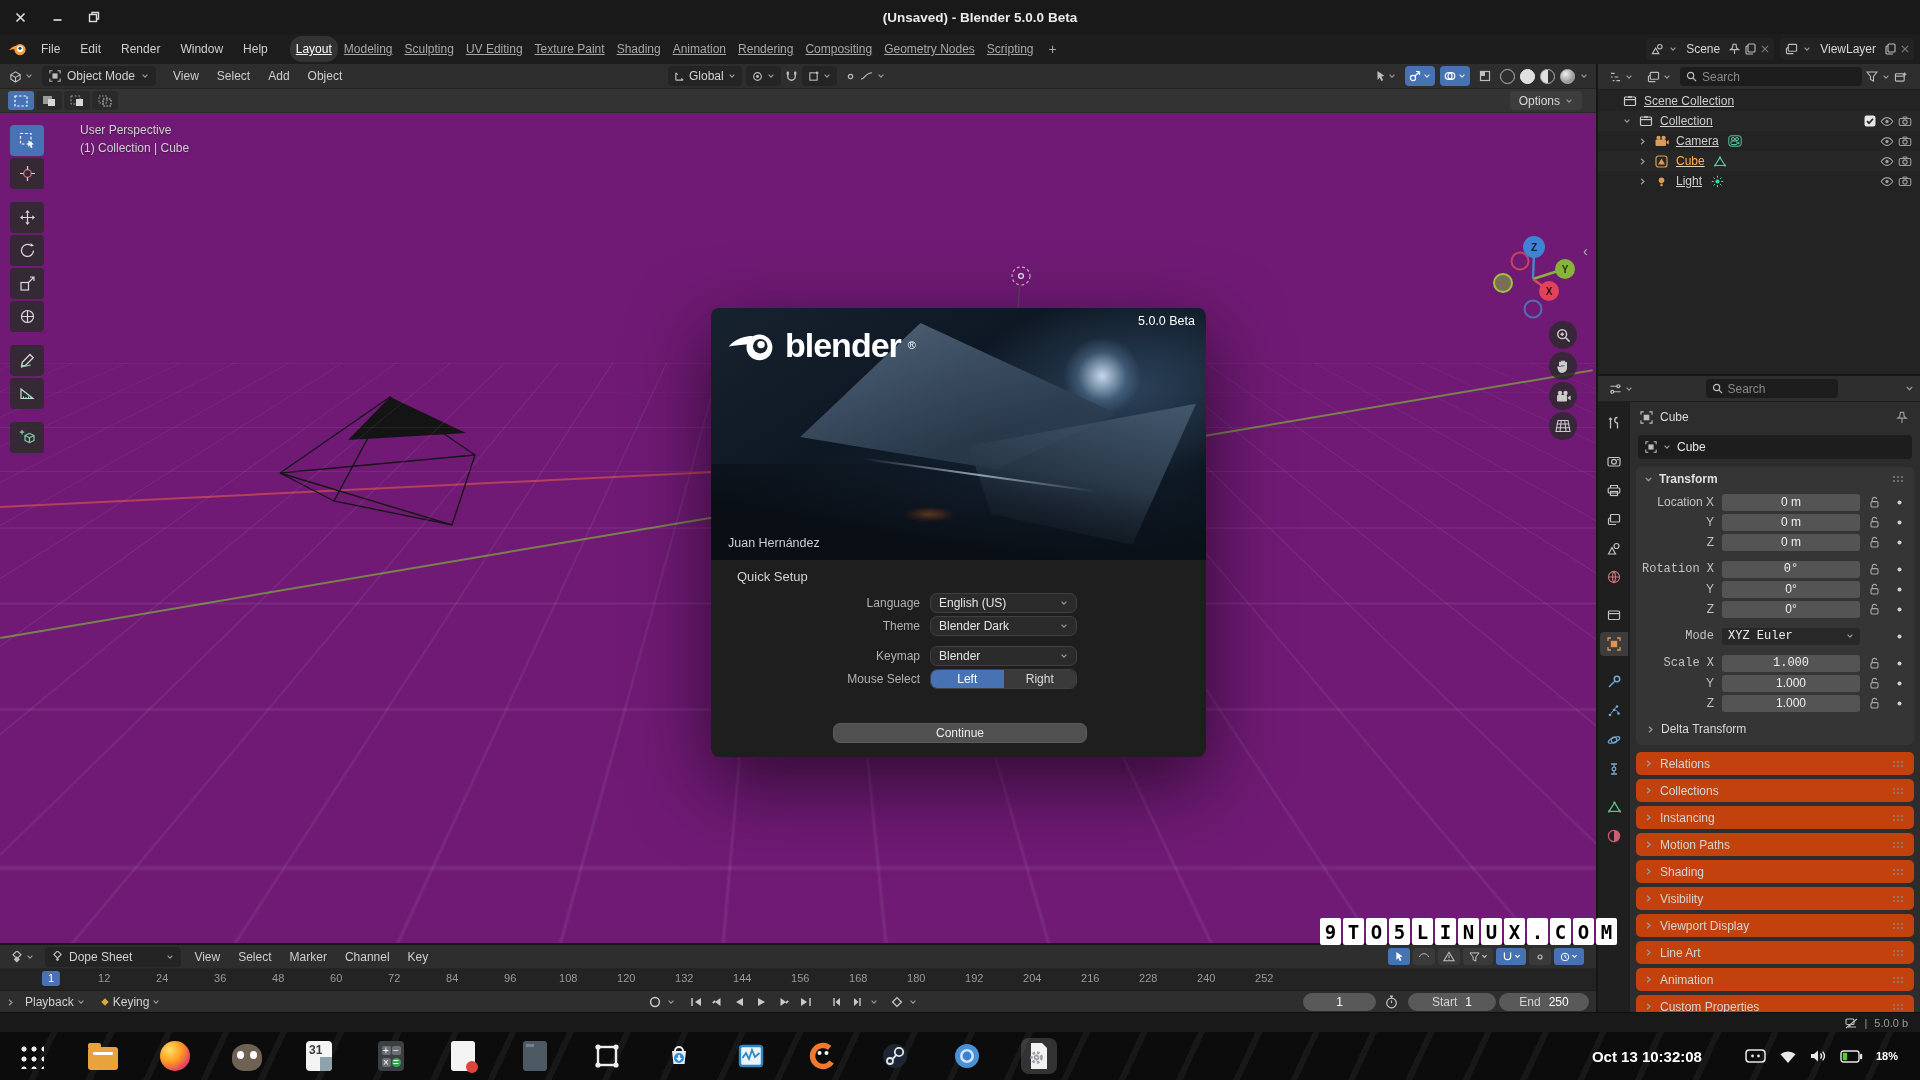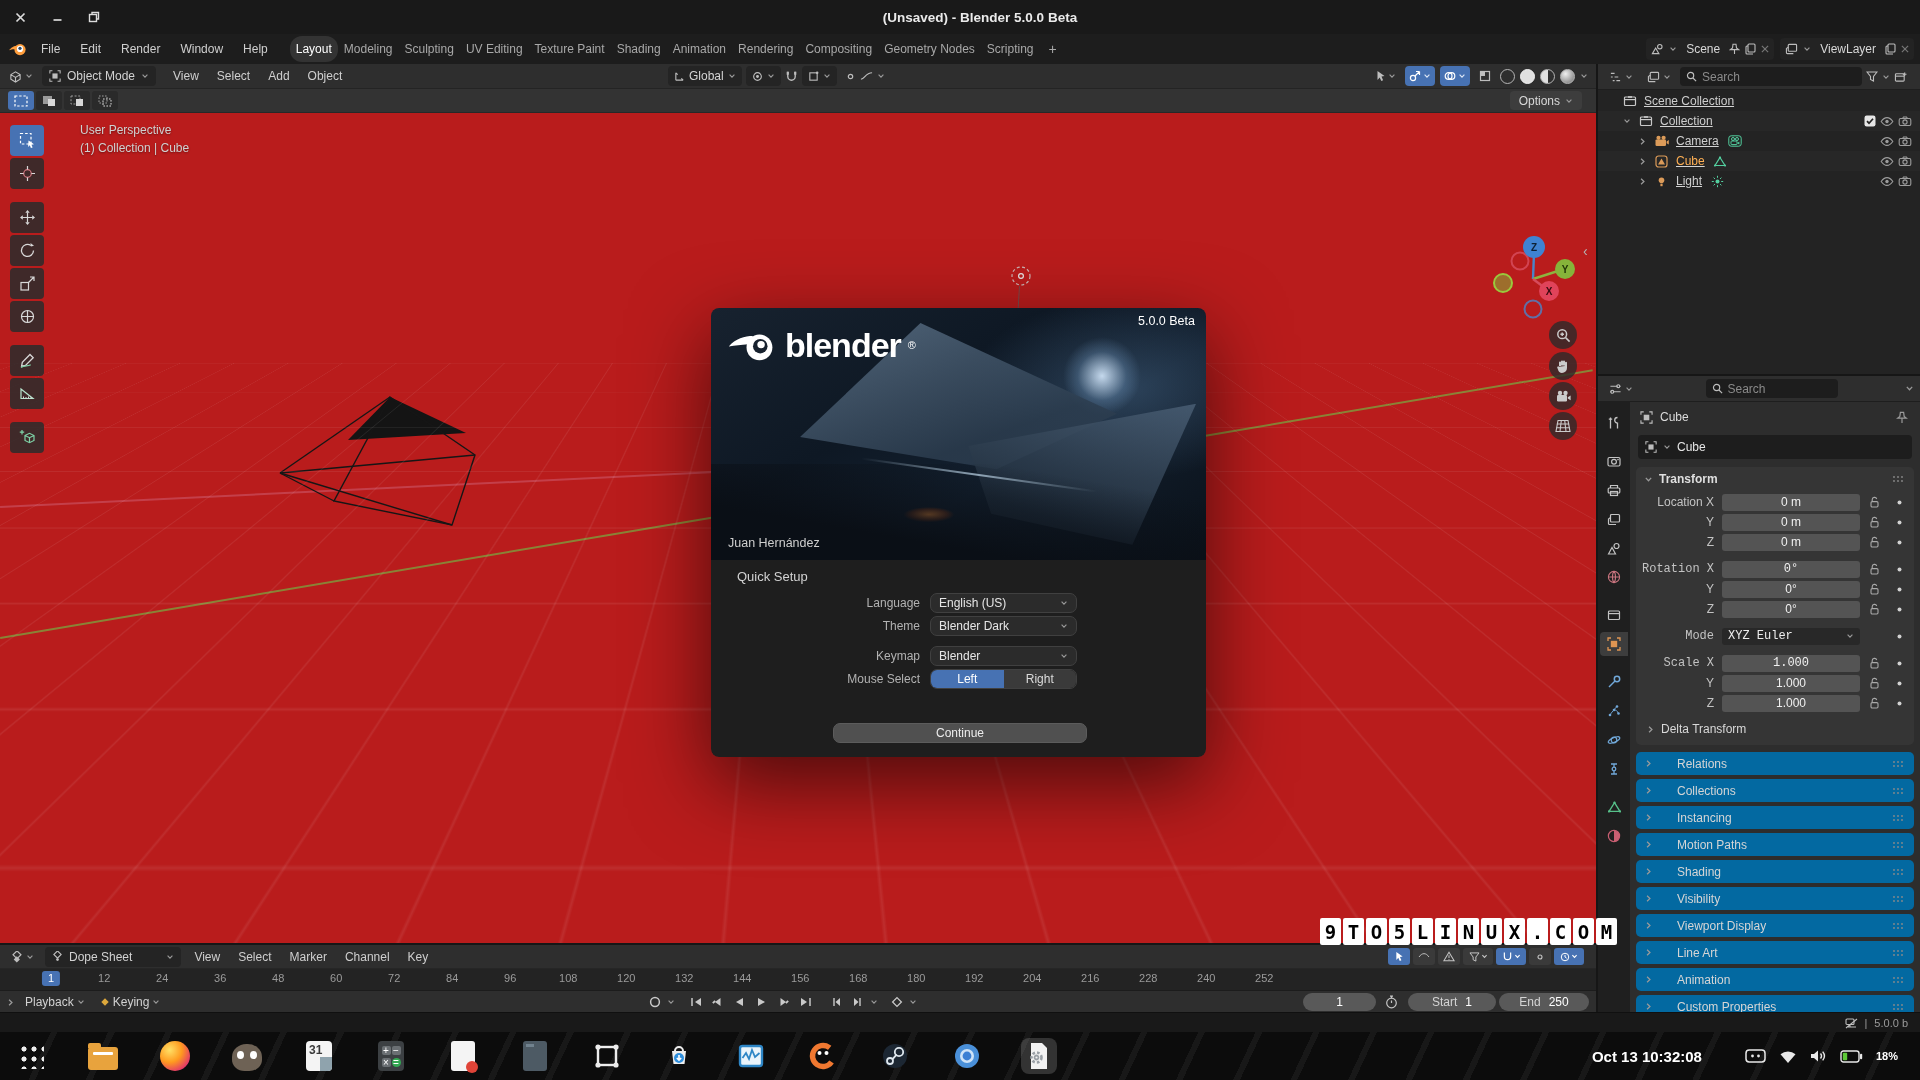--- a/index.html
+++ b/index.html
@@ -13,21 +13,21 @@
   .win-controls{position:absolute;left:12px;top:0;height:100%;display:flex;align-items:center;gap:21px;}
   .win-btn{width:16px;height:16px;display:flex;align-items:center;justify-content:center;color:#dcdcdc;}
   .title{position:absolute;inset:0;display:flex;align-items:center;justify-content:center;
          font-size:13.5px;font-weight:700;color:#eaeaea;margin-left:40px;}
   
   .topbar{position:absolute;left:0;top:34px;right:0;height:30px;background:#1d1d1d;display:flex;align-items:center;border-bottom:1px solid #121212;}
   .app-logo{margin-left:8px;}
   .menus{display:flex;margin-left:4px;}
   .menu-item{padding:5px 10px;color:#cfcfcf;border-radius:4px;cursor:default;}
   .ws-tabs{display:flex;margin-left:12px;align-items:center;}
-  .ws-tab{padding:6px 6px;color:#a8a8a8;border-radius:12px;}
+  .ws-tab{padding:6px 6px;color:#a8a8a8;border-radius:12px;text-decoration:underline;}
   .ws-tab.active{background:#333333;color:#ffffff;}
   .ws-add{padding:5px 9px;color:#a8a8a8;font-size:14px;}
   .topbar-right{margin-left:auto;display:flex;gap:6px;margin-right:6px;align-items:center;}
   .id-widget{display:flex;align-items:center;height:22px;background:#232323;border-radius:4px;padding:0 5px;gap:5px;color:#d8d8d8;}
   .id-widget .lbl{padding:0 4px;}
   .id-widget .dim{color:#777;}
   
   .vp-header{position:absolute;left:0;top:64px;width:1596px;height:24px;background:#2e2e2e;display:flex;align-items:center;border-bottom:1px solid #242424;}
   .hbtn{display:flex;align-items:center;gap:3px;padding:0 5px;height:20px;border-radius:4px;color:#d2d2d2;}
   .mode-pill{background:#242424;margin-left:4px;padding:0 7px;gap:6px;}
@@ -42,21 +42,21 @@
   .shade-ball.rendered{background:radial-gradient(circle at 35% 30%,#efefef,#6f6f6f);}
   .tgl{display:flex;align-items:center;gap:2px;height:20px;padding:0 4px;border-radius:4px;}
   .tgl.on{background:#4772b3;}
   .tgl.on .ic{color:#fff;}
   .vp-toolrow{position:absolute;left:0;top:89px;width:1596px;height:24px;background:#333333;display:flex;align-items:center;padding:0 8px;box-sizing:border-box;border-bottom:1px solid #282828;}
   .selmode{display:flex;gap:2px;}
   .smbtn{width:26px;height:19px;background:#2a2a2a;border-radius:3px;display:flex;align-items:center;justify-content:center;}
   .smbtn.active{background:#4772b3;}
   .options-btn{position:absolute;right:14px;display:flex;align-items:center;gap:5px;background:#3d3d3d;height:19px;padding:0 9px;border-radius:4px;color:#d8d8d8;}
   
-  .vp-canvas{position:absolute;left:0;top:113px;width:1596px;height:830px;background:#b91c1c;overflow:hidden;}
+  .vp-canvas{position:absolute;left:0;top:113px;width:1596px;height:830px;background:#701a75;overflow:hidden;}
   .vp-grid{position:absolute;left:-360px;top:250px;width:2320px;height:1250px;
     background-image:linear-gradient(rgba(255,255,255,.075) 1.2px,transparent 1.2px),
                      linear-gradient(90deg,rgba(255,255,255,.075) 1.2px,transparent 1.2px);
     background-size:54px 54px;transform:perspective(520px) rotateX(61deg);transform-origin:50% 0;}
   .axis{position:absolute;height:1.6px;transform-origin:0 0;}
   .axis-x{left:0;top:393px;width:716px;background:rgba(199,72,86,.8);transform:rotate(-2.8deg);}
   .axis-y1{left:0;top:524px;width:726px;background:rgba(122,166,63,.75);transform:rotate(-9.6deg);}
   .axis-y2{left:1204px;top:322px;width:394px;background:rgba(122,166,63,.75);transform:rotate(-9.6deg);}
   .overlay-text{position:absolute;left:80px;top:8px;color:#d0d0d0;font-size:12px;line-height:18px;text-shadow:0 1px 2px rgba(0,0,0,.4);}
   .vp-toolbar{position:absolute;left:10px;top:12px;display:flex;flex-direction:column;gap:2px;}
@@ -97,21 +97,21 @@
   .prow{display:grid;grid-template-columns:76px 138px 20px 22px;align-items:center;height:18px;margin:2px 8px 0 6px;column-gap:4px;}
   .prow.gap{margin-top:9px;font-family:Liberation Mono, monospace;}
   .plabel{text-align:right;color:#c3c3c3;padding-right:4px;white-space:nowrap;}
   .pfield{background:#545454;border-radius:3px;height:17px;display:flex;align-items:center;justify-content:center;color:#f0f0f0;}
   .pdrop{background:#282828;border-radius:3px;height:17px;display:flex;align-items:center;padding:0 6px;color:#ededed;}
   .pdrop .chev{margin-left:auto;}
   .plock{color:#a9a9a9;display:flex;justify-content:center;}
   .pdot{color:#d2d2d2;display:flex;justify-content:center;}
   .delta-row{display:flex;align-items:center;gap:6px;height:20px;padding:0 10px;margin-top:7px;color:#d8d8d8;}
   .sections{margin-top:7px;display:flex;flex-direction:column;gap:4px;}
-  .sect{background:#0369a1;border-radius:5px;height:23px;display:flex;align-items:center;gap:24px;padding:0 8px;color:#d5d5d5;}
+  .sect{background:#c2410c;border-radius:5px;height:23px;display:flex;align-items:center;gap:7px;padding:0 8px;color:#d5d5d5;}
   
   .timeline{position:absolute;left:0;top:943px;width:1596px;height:69px;background:#2e2e2e;border-top:2px solid #161616;box-sizing:border-box;}
   .tl-header{height:23px;display:flex;align-items:center;padding:0 6px;gap:4px;border-bottom:1px solid #262626;}
   .tl-menus{display:flex;}
   .tl-menus .menu-item{padding:3px 9px;}
   .tl-filters{margin-left:auto;display:flex;align-items:center;gap:3px;margin-right:6px;}
   .tfi{width:22px;height:17px;border-radius:3px;background:#3a3a3a;display:flex;align-items:center;justify-content:center;gap:1px;color:#c5c5c5;}
   .tfi.on{background:#4772b3;color:#fff;}
   .tl-ruler{height:21px;background:#232323;position:relative;border-bottom:1px solid #1c1c1c;}
   .frame-label{position:absolute;top:3px;transform:translateX(-50%);color:#9b9b9b;font-size:11px;}

